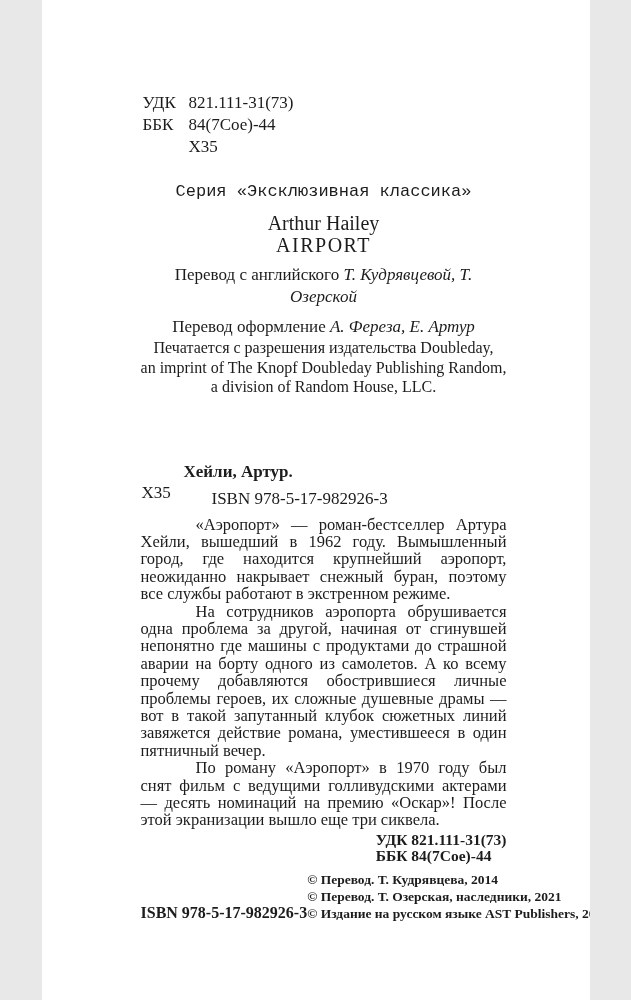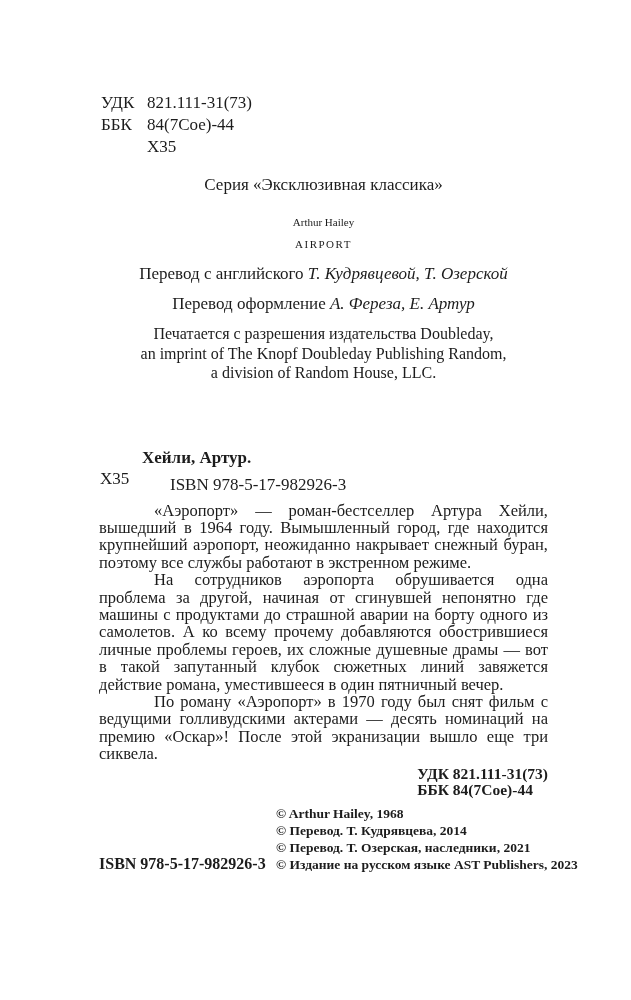--- a/index.html
+++ b/index.html
@@ -1,37 +1,37 @@
 <!DOCTYPE html>
 <html><head>
 <meta charset="utf-8">
 <style>
   html, body { margin: 0; padding: 0; background: #e8e8e8; }
   .page {
-    width: 631px; height: 1000px;
+    width: 548px; height: 1000px;
     background: #ffffff;
     color: #1c1c1c;
     font-family: "Liberation Serif", "DejaVu Serif", serif;
     position: relative;
     box-sizing: border-box;
     padding: 92px 83px 0 99px;
     margin: 0 auto;
     overflow: hidden;
   }
   .top-codes { font-size: 17px; line-height: 22px; margin-left: 2px; }
   .top-codes .lbl { display: inline-block; width: 46px; }
   .top-codes .sign { margin-left: 46px; }
 
   .center { text-align: center; }
-  .series { margin-top: 16px; font-size: 17px; line-height: 22px; }
-  .orig   { margin-top: 15px; font-size: 11px; line-height: 22px; }
+  .series { margin-top: 23px; font-size: 17px; line-height: 22px; font-family: Liberation Mono, monospace; }
+  .orig   { margin-top: 9px; font-size: 20px; line-height: 22px; }
   .title-caps { letter-spacing: 1.5px; }
   .trans  { margin-top: 8px; font-size: 17px; line-height: 22px; }
   .design { margin-top: 8px; font-size: 17px; line-height: 22px; }
-  .permission { margin-top: 9px; font-size: 16px; line-height: 19.5px; }
+  .permission { font-size: 16px; line-height: 19.5px; }
   .ital { font-style: italic; }
 
   .catalog { margin-top: 64px; margin-left: 43px; position: relative;
              font-size: 17px; line-height: 21px; }
   .catalog .heading { font-weight: bold; }
   .catalog .sign { position: absolute; left: -42px; top: 21px; }
   .catalog .desc { margin: 0; text-align: justify; text-indent: 22px; hyphens: manual; }
   .catalog .isbn { margin-top: 6px; margin-left: 28px; }
 
   .annotation { margin-top: 7px; font-size: 16.5px; line-height: 17.4px; }
@@ -75,35 +75,34 @@
     <div>a division of Random House,  LLC.</div>
   </div>
 
   <div class="catalog">
     <div class="heading">Хейли, Артур.</div>
     <span class="sign">Х35</span>
     <div class="isbn">ISBN 978-5-17-982926-3</div>
   </div>
 
   <div class="annotation">
-    <p>«Аэропорт» — роман-бестселлер Артура Хейли, вышед­ший в 1964 году. Вымышленный город, где находится круп­нейший аэропорт, неожиданно накрывает снежный буран, поэтому все службы работают в экстренном режиме.</p>
+    <p>«Аэропорт» — роман-бестселлер Артура Хейли, вышед­ший в 1962 году. Вымышленный город, где находится круп­нейший аэропорт, неожиданно накрывает снежный буран, поэтому все службы работают в экстренном режиме.</p>
     <p>На сотрудников аэропорта обрушивается одна проблема за другой, начиная от сгинувшей непонятно где машины с продуктами до страшной аварии на борту одного из самоле­тов. А ко всему прочему добавляются обострившиеся личные проблемы героев, их сложные душевные драмы — вот в такой запутанный клубок сюжетных линий завяжется действие ро­мана, уместившееся в один пятничный вечер.</p>
     <p>По роману «Аэропорт» в 1970 году был снят фильм с ве­дущими голливудскими актерами — десять номинаций на премию «Оскар»! После этой экранизации вышло еще три сиквела.</p>
   </div>
 
   <div class="bottom-codes">
     <div class="inner">
       <div>УДК 821.111-31(73)</div>
       <div>ББК 84(7Сое)-44</div>
     </div>
   </div>
 
   <div class="imprint-row">
     <div class="isbn-bottom">ISBN 978-5-17-982926-3</div>
     <div class="copyrights">
-      <div>© Arthur Hailey, 1968</div>
       <div>© Перевод. Т. Кудрявцева, 2014</div>
       <div>© Перевод. Т. Озерская, наследники, 2021</div>
       <div>© Издание на русском языке AST Publishers, 2023</div>
     </div>
   </div>
 
 </div>
 
 </body></html>

